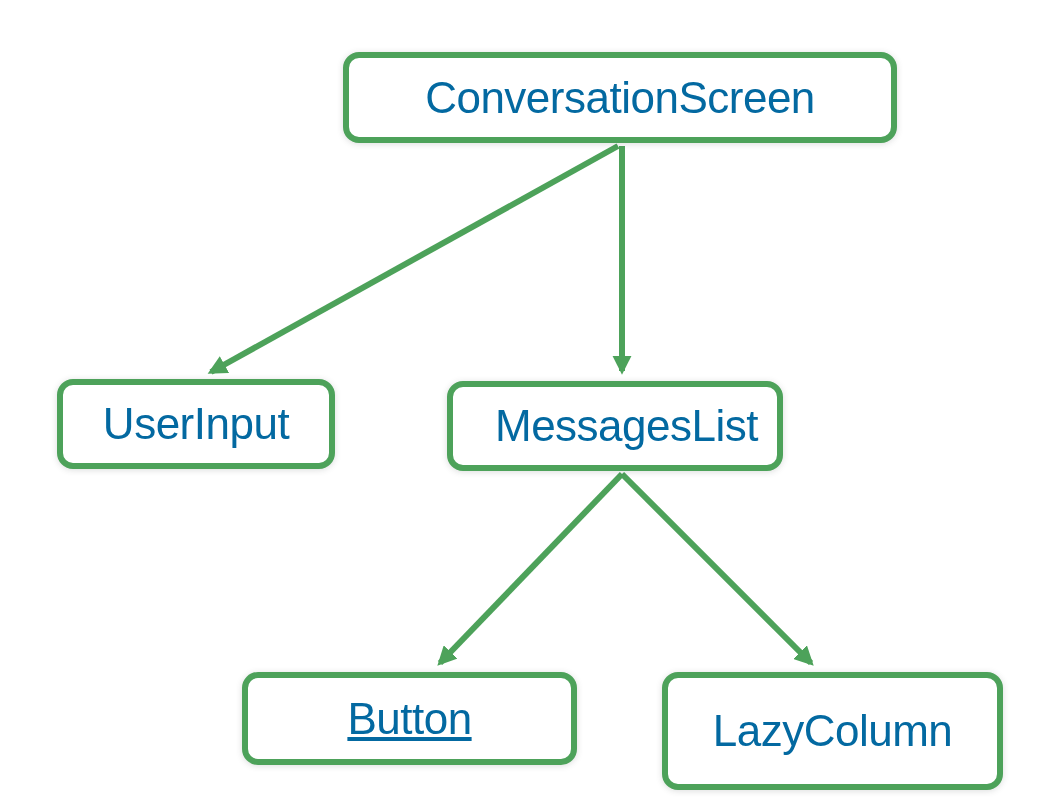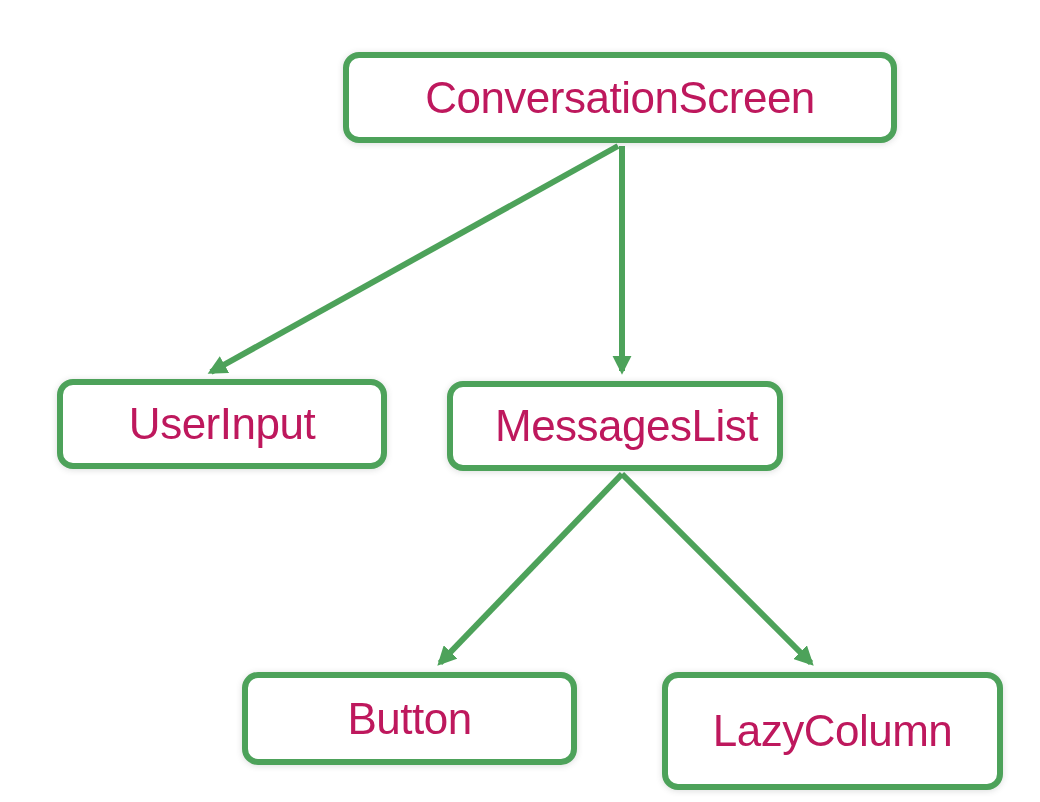--- a/index.html
+++ b/index.html
@@ -25,30 +25,30 @@
   .node {
     position: absolute;
     box-sizing: border-box;
     background: #ffffff;
     border: 6px solid #4DA25A;
     border-radius: 16px;
     box-shadow: 0 1px 6px rgba(60, 64, 67, 0.18);
     display: flex;
     align-items: center;
     justify-content: center;
-    color: #be185d;
+    color: #0369a1;
     font-size: 44px;
     line-height: 1;
     letter-spacing: -0.5px;
     white-space: nowrap;
   }
   .node-conversation-screen { left: 343px; top: 52px;  width: 554px; height: 91px; }
-  .node-user-input          { left: 57px;  top: 379px; width: 330px; height: 90px; }
+  .node-user-input          { left: 57px;  top: 379px; width: 278px; height: 90px; }
   .node-messages-list       { left: 447px; top: 381px; width: 336px; height: 90px; padding-left: 23px; }
-  .node-button              { left: 242px; top: 672px; width: 335px; height: 93px; }
+  .node-button              { left: 242px; top: 672px; width: 335px; height: 93px; text-decoration: underline; }
   .node-lazy-column         { left: 662px; top: 672px; width: 341px; height: 118px; }
   .edge {
     stroke: #4DA25A;
     stroke-width: 6;
     fill: none;
   }
 </style>
 </head>
 <body>
 

